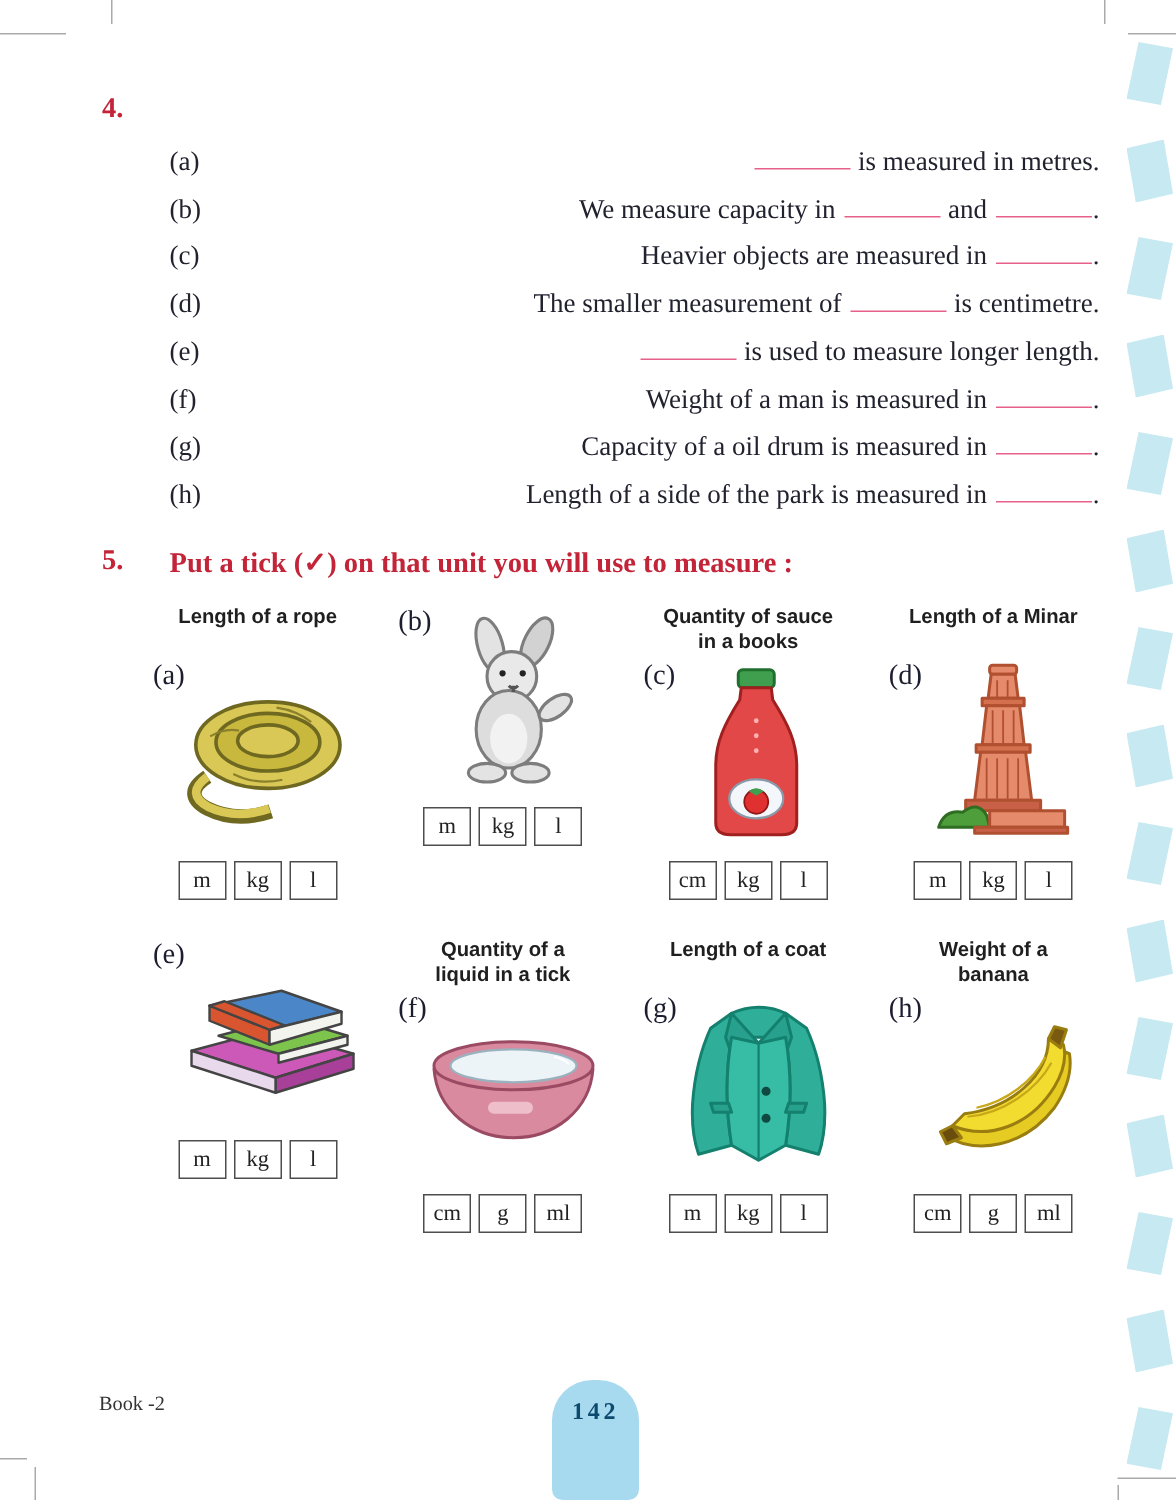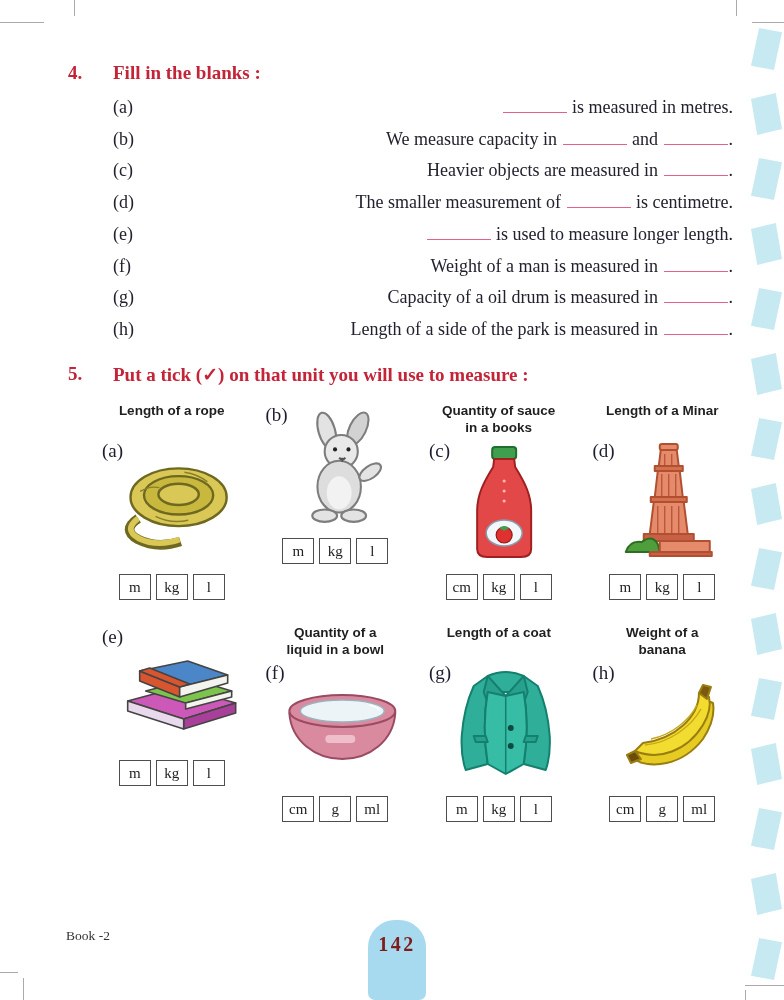--- a/index.html
+++ b/index.html
@@ -35,21 +35,21 @@
   .fig .letter{position:absolute;left:0;top:2px;font-size:19px;color:#1d1d30;}
   .fig .art{position:absolute;left:50%;top:52%;transform:translate(-44%,-50%);}
   .units{display:flex;gap:5px;margin-top:8px;}
   .unit{min-width:20px;height:24px;padding:0 5px;border:1px solid #4d4d4d;background:#fff;
     display:flex;align-items:center;justify-content:center;font-size:15px;color:#222;
     box-shadow:0 0 0 1px #fff inset;cursor:pointer;}
   
   .footer-left{position:absolute;left:66px;top:928px;font-size:13.5px;color:#333;}
   .page-tab{position:absolute;left:368px;top:920px;width:58px;height:80px;background:#a8daef;
     border-radius:27px 27px 7px 7px;display:flex;justify-content:center;}
-  .page-tab span{margin-top:13px;font-weight:bold;font-size:20px;letter-spacing:2.5px;color:#7f1d1d;}
+  .page-tab span{margin-top:13px;font-weight:bold;font-size:16px;letter-spacing:2.5px;color:#0c4a6e;}
 </style>
 </head>
 <body>
 
 <div class="stripes" id="stripes">
     <div class="stripe main" style="top: 28px;"></div>
     <div class="stripe alt" style="top: 93px;"></div>
     <div class="stripe main" style="top: 158px;"></div>
     <div class="stripe alt" style="top: 223px;"></div>
     <div class="stripe main" style="top: 288px;"></div>
@@ -69,21 +69,20 @@
 <div class="crop" style="left:0;top:22px;width:44px;height:1px;"></div>
 <div class="crop" style="left:736px;top:0;width:1px;height:16px;"></div>
 <div class="crop" style="left:752px;top:22px;width:32px;height:1px;"></div>
 <div class="crop" style="left:0;top:972px;width:18px;height:1px;"></div>
 <div class="crop" style="left:23px;top:978px;width:1px;height:22px;"></div>
 <div class="crop" style="left:745px;top:985px;width:39px;height:1px;"></div>
 <div class="crop" style="left:745px;top:990px;width:1px;height:10px;"></div>
 
 <div class="q-head" style="top:62px;">
   <span class="q-num">4.</span>
-  <span class="q-title">Fill in the blanks :</span>
 </div>
 <div id="q4-items">
     <div class="q4-item">
       <span class="q4-letter">(a)</span>
       <span class="q4-text"><span class="blank"></span> is measured in metres.</span>
     </div>
     <div class="q4-item">
       <span class="q4-letter">(b)</span>
       <span class="q4-text">We measure capacity in <span class="blank"></span> and <span class="blank"></span>.</span>
     </div>
@@ -232,21 +231,21 @@
           </svg></span>
       </div>
       <div class="units">
         <span class="unit">m</span>
         <span class="unit">kg</span>
         <span class="unit">l</span>
       </div>
     </div>
     <div class="card">
       <div class="caption">Quantity of a
-liquid in a bowl</div>
+liquid in a tick</div>
       <div class="fig">
         <span class="letter">(f)</span>
         <span class="art"><svg width="122" height="92" viewBox="0 0 122 92">
             <g stroke="#9a4a62" stroke-width="2" stroke-linejoin="round">
 <path d="M8 34 C10 62 34 80 61 80 C88 80 112 62 114 34 L104 38 L18 38 Z" fill="#d98a9e"></path>
 <ellipse cx="61" cy="32" rx="53" ry="16" fill="#d98a9e"></ellipse>
 <ellipse cx="61" cy="32" rx="42" ry="11" fill="#ecf4f8" stroke="#9ab2be" stroke-width="1.5"></ellipse>
 <rect x="44" y="56" width="30" height="8" rx="4" fill="#eebfca" stroke="none"></rect>
 <path d="M88 26 q8 2 10 5" fill="none" stroke="#fff" stroke-width="1.5"></path>
             </g>

